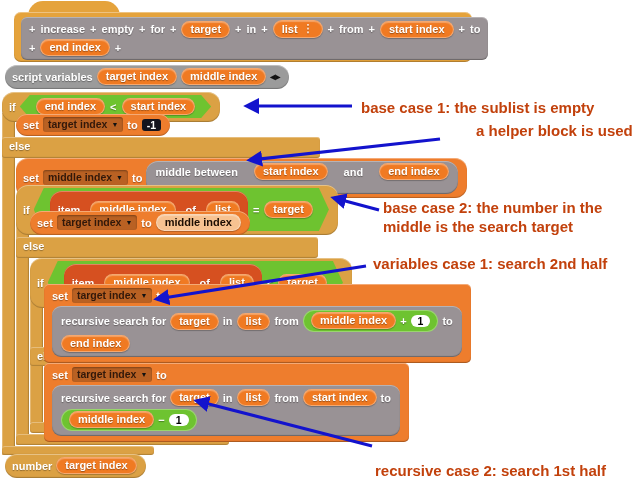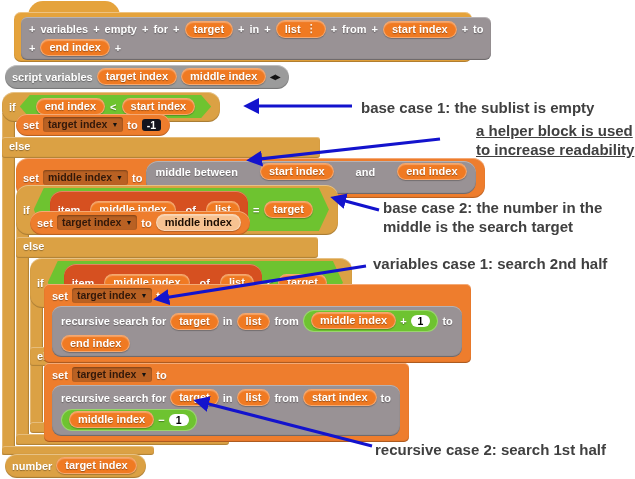--- a/index.html
+++ b/index.html
@@ -21,21 +21,21 @@
   .grayblk{background:var(--script-gray);}
   .pill{display:inline-flex;align-items:center;gap:3px;background:var(--variable-pill);
         border:1px solid rgba(255,255,255,.35);border-radius:20px;padding:1px 8px 2px;
         box-shadow:inset 0 1px 1px rgba(255,255,255,.3), 0 1px 1px rgba(0,0,0,.25);}
   .pill-light{background:var(--light-pill);}
   .pill-light span{color:#1c0d02;text-shadow:none;}
   .hex{display:inline-flex;align-items:center;gap:5px;background:var(--operator-green);
        padding:3px 16px;clip-path:polygon(10px 0,calc(100% - 10px) 0,100% 50%,calc(100% - 10px) 100%,10px 100%,0 50%);}
   .redrep{display:inline-flex;align-items:center;gap:10px;background:var(--list-red);
           border-radius:12px;padding:10px 8px;box-shadow:inset 0 1px 0 rgba(255,255,255,.3), inset 0 -1px 1px rgba(0,0,0,.3);text-decoration:underline;}
-  .grayrep{display:inline-flex;align-items:center;gap:22px;background:var(--custom-gray);
+  .grayrep{display:inline-flex;align-items:center;gap:16px;background:var(--custom-gray);
            border-radius:12px;padding:2px 9px 14px;box-shadow:inset 0 1px 0 rgba(255,255,255,.3), inset 0 -1px 1px rgba(0,0,0,.3);text-align:right;}
   .greenrep{display:inline-flex;align-items:center;gap:4px;background:var(--operator-green);
             border-radius:12px;padding:1px 7px 2px;border:1px solid rgba(255,255,255,.3);}
   .numoval{background:#fff;color:#000;border-radius:12px;padding:0 7px;
            font:bold 10.5px "Liberation Sans",sans-serif;text-shadow:none;}
   .darknum{background:#14141e;color:#fff;border-radius:3px;padding:0 5px;
            font:bold 10.5px "Liberation Sans",sans-serif;text-shadow:none;}
   .dropdown{display:inline-flex;align-items:center;gap:4px;background:rgba(0,0,0,.22);
             border-radius:3px;padding:1px 5px 2px;box-shadow:inset 0 1px 2px rgba(0,0,0,.35);}
   .dropdown .ddtext{font:bold 10.5px "Liberation Sans",sans-serif;color:#31180a;text-shadow:none;}
@@ -55,21 +55,21 @@
   .hatbump{position:absolute;left:28px;top:1px;width:92px;height:15px;
            background:var(--hat);border-radius:46px 46px 0 0;}
   .hatbody{position:absolute;left:14px;top:12px;width:458px;height:50px;
            background:var(--hat);border-radius:7px;
            box-shadow:inset 0 1px 0 rgba(255,255,255,.35), inset 0 -1px 1px rgba(0,0,0,.25);}
   .proto{position:absolute;left:7px;top:5px;background:var(--custom-gray);border-radius:6px;
          padding:3px 8px 4px;display:flex;flex-direction:column;gap:1px;
          box-shadow:inset 0 1px 0 rgba(255,255,255,.3), inset 0 -1px 1px rgba(0,0,0,.3);}
   .proto .line{display:inline-flex;align-items:center;gap:5px;}
   .plus{font:bold 11px "Liberation Sans",sans-serif;color:#fff;text-shadow:0 1px 1px rgba(0,0,0,.35);}
-  .note{position:absolute;font:bold 15px "Liberation Sans",sans-serif;color:#404040;
+  .note{position:absolute;font:bold 15px "Liberation Sans",sans-serif;color:#c2410c;
         white-space:nowrap;line-height:19px;}
   .dots{opacity:.85;font-weight:bold;margin-left:2px;}
   svg.arrows{position:absolute;left:0;top:0;z-index:20;pointer-events:none;}
   .arrow-line{stroke:var(--arrow-blue);stroke-width:3.2;fill:none;}
   #ah path{fill:var(--arrow-blue);}
   .z2{z-index:2;}
 </style>
 </head>
 <body>
 
@@ -77,21 +77,21 @@
 
   <div class="arm" style="left:2px;top:113px;height:342px;"></div>
   <div class="arm" style="left:16px;top:207px;height:238px;"></div>
   <div class="arm" style="left:30px;top:281px;height:142px;"></div>
 
   <div class="hatbump"></div>
   <div class="hatbody">
     <div class="proto">
       <div class="line">
         <span class="plus">+</span>
-        <span class="blocktext">variables</span>
+        <span class="blocktext">increase</span>
         <span class="plus">+</span>
         <span class="blocktext">empty</span>
         <span class="plus">+</span>
         <span class="blocktext">for</span>
         <span class="plus">+</span>
         <span class="pill">
             <span class="blocktext">target</span>
           </span>
         <span class="plus">+</span>
         <span class="blocktext">in</span>
@@ -315,30 +315,29 @@
   <div class="bar" style="left:2px;top:446px;width:152px;height:9px;"></div>
 
   <div class="row amber z2" style="left:5px;top:454px;">
     <span class="blocktext">number</span>
     <span class="pill">
         <span class="blocktext">target index</span>
       </span>
   </div>
 
   <div class="note" style="left:361px;top:98px;">base case 1: the sublist is empty</div>
-  <div class="note" style="left:476px;top:121px;text-decoration:underline;">
+  <div class="note" style="left:476px;top:121px;">
     <div>a helper block is used</div>
-    <div>to increase readability</div>
   </div>
   <div class="note" style="left:383px;top:198px;">
     <div>base case 2: the number in the</div>
     <div>middle is the search target</div>
   </div>
   <div class="note" style="left:373px;top:254px;">variables case 1: search 2nd half</div>
-  <div class="note" style="left:375px;top:440px;">recursive case 2: search 1st half</div>
+  <div class="note" style="left:375px;top:461px;">recursive case 2: search 1st half</div>
 
   <svg class="arrows" width="635" height="479" viewBox="0 0 635 479">
     <defs>
       <marker id="ah" markerWidth="5" markerHeight="5" refX="3.8" refY="2.5" orient="auto">
         <path d="M0,0 L5,2.5 L0,5 z"></path>
       </marker>
     </defs>
     <line class="arrow-line" x1="352" y1="106" x2="247" y2="106" marker-end="url(#ah)"></line>
     <line class="arrow-line" x1="440" y1="139" x2="250" y2="160" marker-end="url(#ah)"></line>
     <line class="arrow-line" x1="379" y1="210" x2="334" y2="198" marker-end="url(#ah)"></line>

